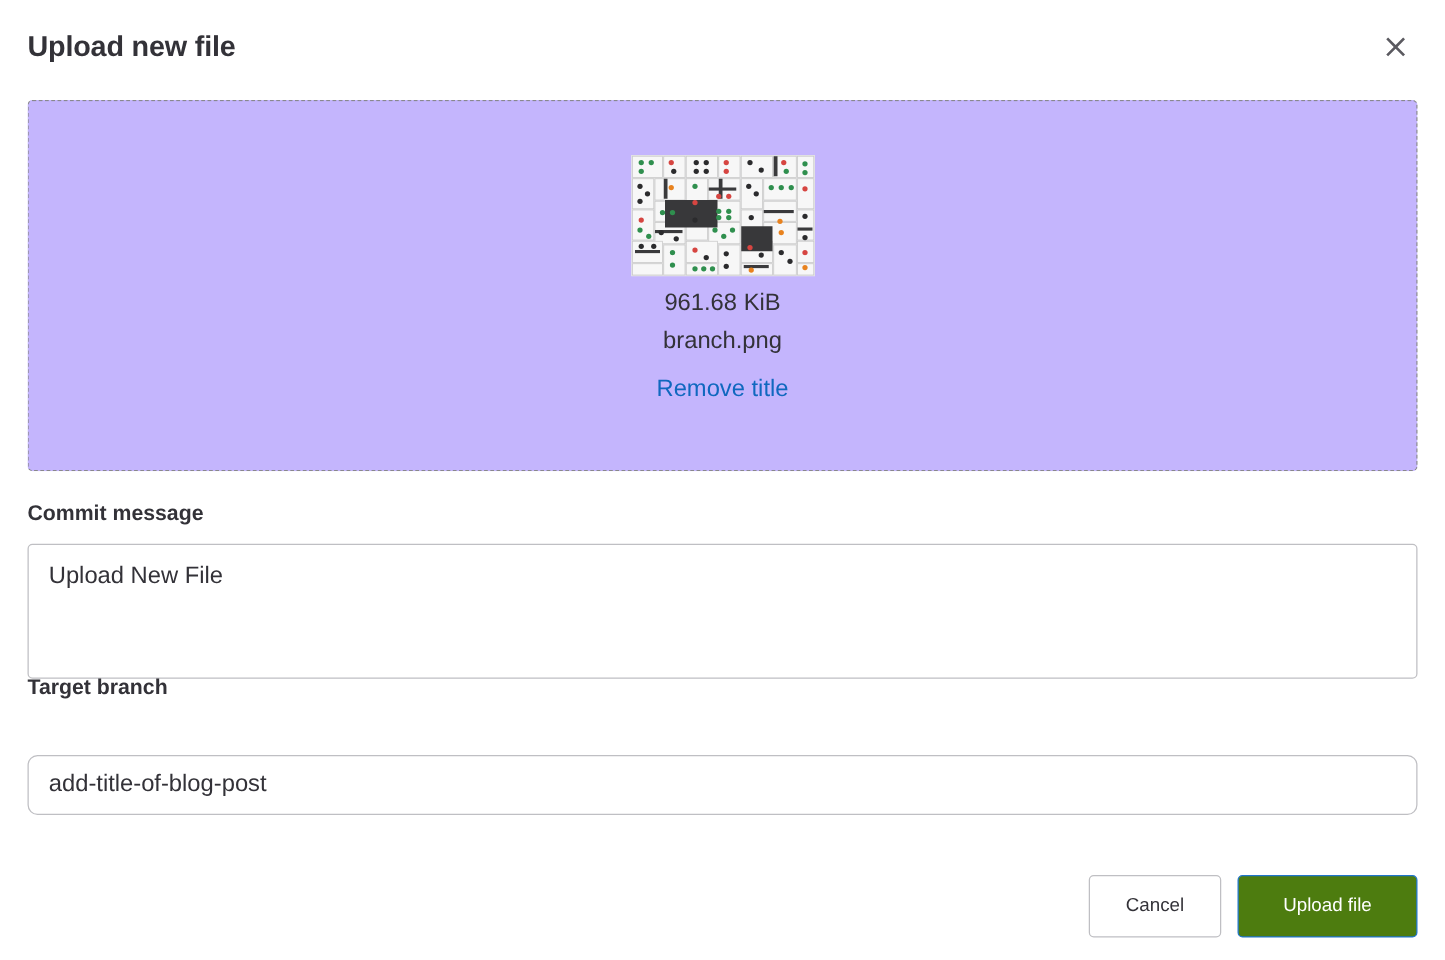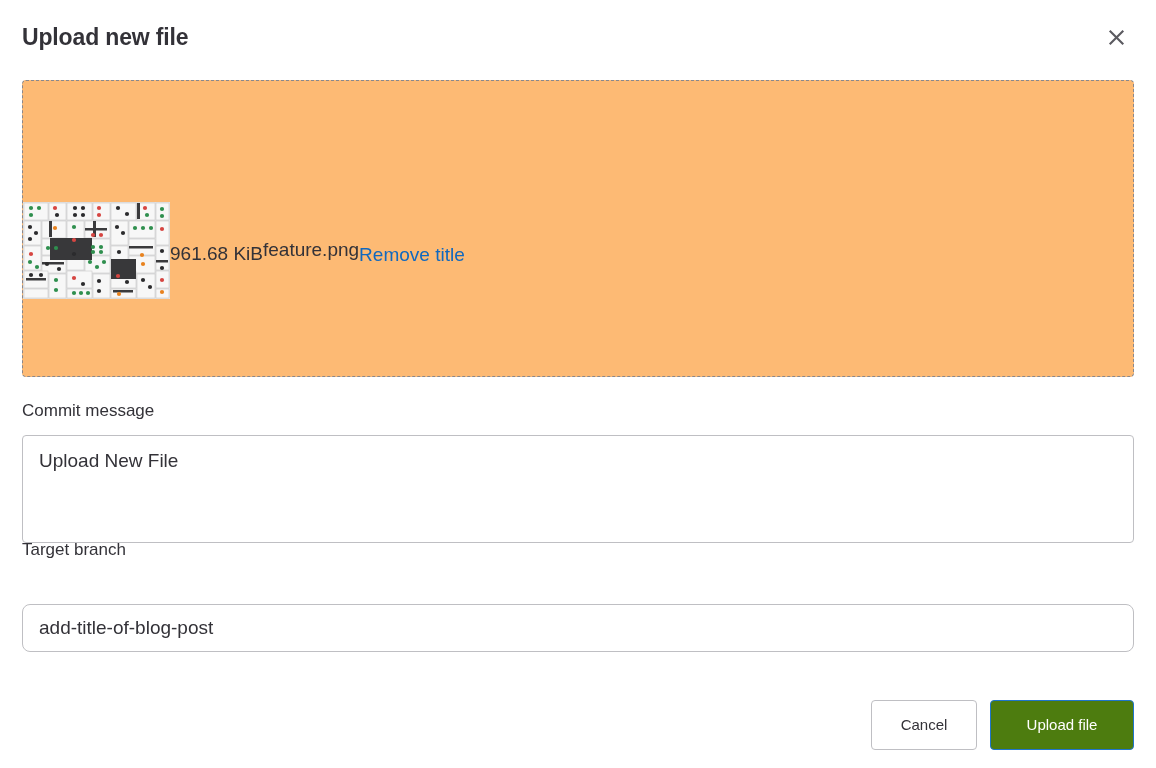--- a/index.html
+++ b/index.html
@@ -57,22 +57,23 @@
   
   .dropzone {
     position: absolute;
     left: 22px;
     top: 80px;
     width: 1112px;
     height: 297px;
     box-sizing: border-box;
     border: 1px dashed #89888d;
     border-radius: 4px;
-    background: #fdba74;
-    display: flex;
+    background: #c4b5fd;
+    display: flex;
+    flex-direction: column;
     align-items: center;
     justify-content: flex-start;
     padding-top: 43px;
   }
   .thumb {
     width: 147px;
     height: 97px;
     position: relative;
     overflow: hidden;
     background: #e9e9ea;
@@ -93,21 +94,21 @@
     text-decoration: none;
     cursor: pointer;
     margin-top: 9px;
   }
 
   
   .field-label {
     position: absolute;
     left: 22px;
     font-size: 17px;
-    font-weight: normal;
+    font-weight: bold;
     color: #333238;
     line-height: 22px;
   }
   .label-commit { top: 400px; }
   .label-branch { top: 539px; }
 
   .commit-input {
     position: absolute;
     left: 22px;
     top: 435px;
@@ -323,21 +324,21 @@
           <circle cx="139" cy="78" r="2.1" fill="#d64541"></circle>
             <circle cx="139" cy="90" r="2.1" fill="#e8821e"></circle>
           <circle cx="51" cy="91" r="2.1" fill="#2f8f4e"></circle>
             <circle cx="58" cy="91" r="2.1" fill="#2f8f4e"></circle>
           <circle cx="65" cy="91" r="2.1" fill="#2f8f4e"></circle>
             <circle cx="96" cy="92" r="2.1" fill="#e8821e"></circle>
         </g>
       </svg>
     </div>
     <div class="file-size">961.68 KiB</div>
-    <div class="file-name">feature.png</div>
+    <div class="file-name">branch.png</div>
     <a class="remove-link">Remove title</a>
   </div>
 
   <div class="field-label label-commit">Commit message</div>
   <textarea class="commit-input" placeholder="" style="">Upload New File</textarea>
 
   <div class="field-label label-branch">Target branch</div>
   <input class="branch-input" type="text" value="add-title-of-blog-post" style="">
 
   <div class="footer">

